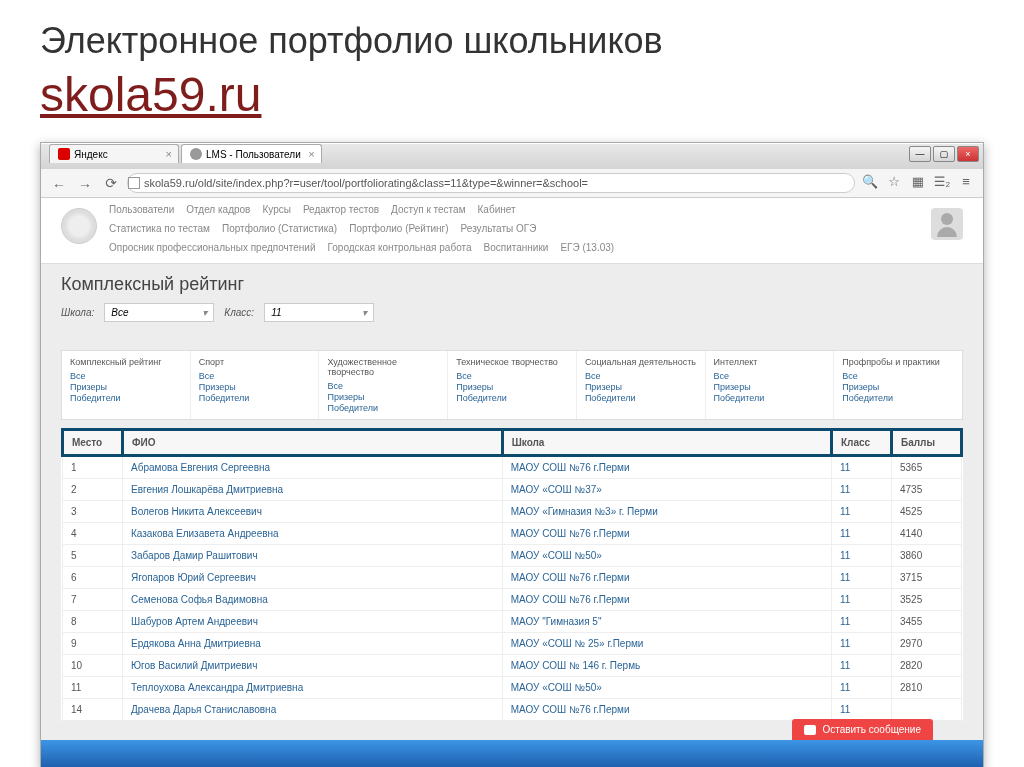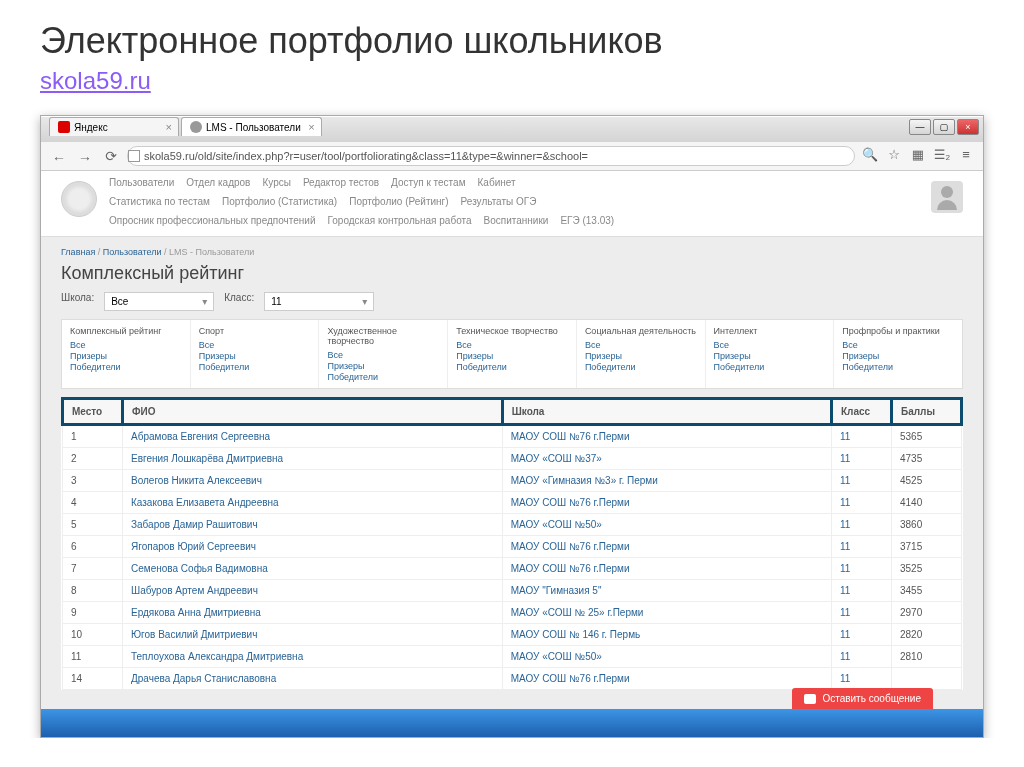--- a/index.html
+++ b/index.html
@@ -1,20 +1,20 @@
 <!DOCTYPE html>
 <html><head>
 <meta charset="utf-8">
 <style>
 * { margin: 0; padding: 0; box-sizing: border-box; }
 body { font-family: Arial, sans-serif; background: #fff; }
 
 .slide { padding: 20px 40px 0 40px; }
 .title { font-size: 36px; font-weight: 300; color: #333; margin-bottom: 5px; }
-.subtitle { font-size: 24px; font-weight: 300; color: #8b5cf6; text-decoration: underline; margin-bottom: 20px; display: inline-block; }
+.subtitle { font-size: 48px; font-weight: 300; color: #7f1d1d; text-decoration: underline; margin-bottom: 20px; display: inline-block; }
 
 .browser-window { border: 1px solid #aaa; box-shadow: 0 3px 10px rgba(0,0,0,0.3); background: #fff; }
 
 
 .chrome-tabs { background: linear-gradient(#e8e8e8, #d4d4d4); display: flex; align-items: flex-start; height: 26px; padding-left: 8px; border-top: 1px solid #fff; position: relative; }
 .chrome-tab { background: #f5f5f5; border: 1px solid #aaa; border-bottom: none; padding: 3px 20px 3px 8px; margin-right: 2px; font-size: 10px; border-radius: 3px 3px 0 0; display: flex; align-items: center; gap: 4px; position: relative; min-width: 130px; }
 .chrome-tab.active { background: #fff; }
 .chrome-tab .favicon { width: 12px; height: 12px; background: #d00; border-radius: 2px; display: inline-block; }
 .chrome-tab.active .favicon { background: #999; border-radius: 50%; }
 .chrome-tab .close { position: absolute; right: 6px; font-size: 11px; color: #888; }
@@ -36,21 +36,21 @@
 .main-nav span { color: #888; white-space: nowrap; }
 .user-icon { width: 32px; height: 32px; background: #ddd; border-radius: 4px; margin-top: 4px; position: relative; }
 .user-icon::before { content:''; position:absolute; top:5px; left:10px; width:12px; height:12px; background:#aaa; border-radius:50%; }
 .user-icon::after { content:''; position:absolute; bottom:3px; left:6px; width:20px; height:10px; background:#aaa; border-radius:10px 10px 0 0; }
 
 .content { padding: 10px 20px 0 20px; }
 .breadcrumb { font-size: 9px; color: #999; margin-bottom: 6px; }
 .breadcrumb .bc-link { color: #2a6496; }
 .page-title { font-size: 18px; color: #444; margin-bottom: 8px; font-weight:normal; }
 
-.filters { display: flex; gap: 10px; align-items: flex-start; margin-bottom: 8px; }
+.filters { display: flex; gap: 10px; align-items: center; margin-bottom: 28px; font-style: italic; }
 .filter-label { font-size: 10px; color: #555; }
 .select { background: #fff; border: 1px solid #ccc; padding: 3px 20px 3px 6px; font-size: 10px; min-width: 110px; position: relative; }
 .select::after { content: '▾'; position: absolute; right: 6px; color: #888; }
 
 .category-row { background: #fff; border: 1px solid #ddd; display: flex; margin-bottom: 8px; }
 .cat-col { border-right: 1px solid #eee; padding: 6px 8px; font-size: 9px; flex: 1; }
 .cat-col:last-child { border-right: none; }
 .cat-title { color: #555; margin-bottom: 4px; display: block; }
 .cat-links { display: flex; flex-direction: column; gap: 1px; }
 .cat-links span { color: #2a6496; }
@@ -126,25 +126,20 @@
             <div style="flex-basis: 100%; height: 0px;"></div>
             <span>Опросник профессиональных предпочтений</span>
             <span>Городская контрольная работа</span>
             <span>Воспитанники</span>
             <span>ЕГЭ (13.03)</span>
           </div>
         <div class="user-icon"></div>
       </div>
 
       <div class="content">
-        <div class="breadcrumb">
-          <span class="bc-link">Главная</span> /
-          <span class="bc-link">Пользователи</span> /
-          <span>LMS - Пользователи</span>
-        </div>
         <h2 class="page-title">Комплексный рейтинг</h2>
 
         <div class="filters">
           <span class="filter-label">Школа:</span>
           <div class="select">Все</div>
           <span class="filter-label">Класс:</span>
           <div class="select">11</div>
         </div>
 
         <div class="category-row" id="category-row">

